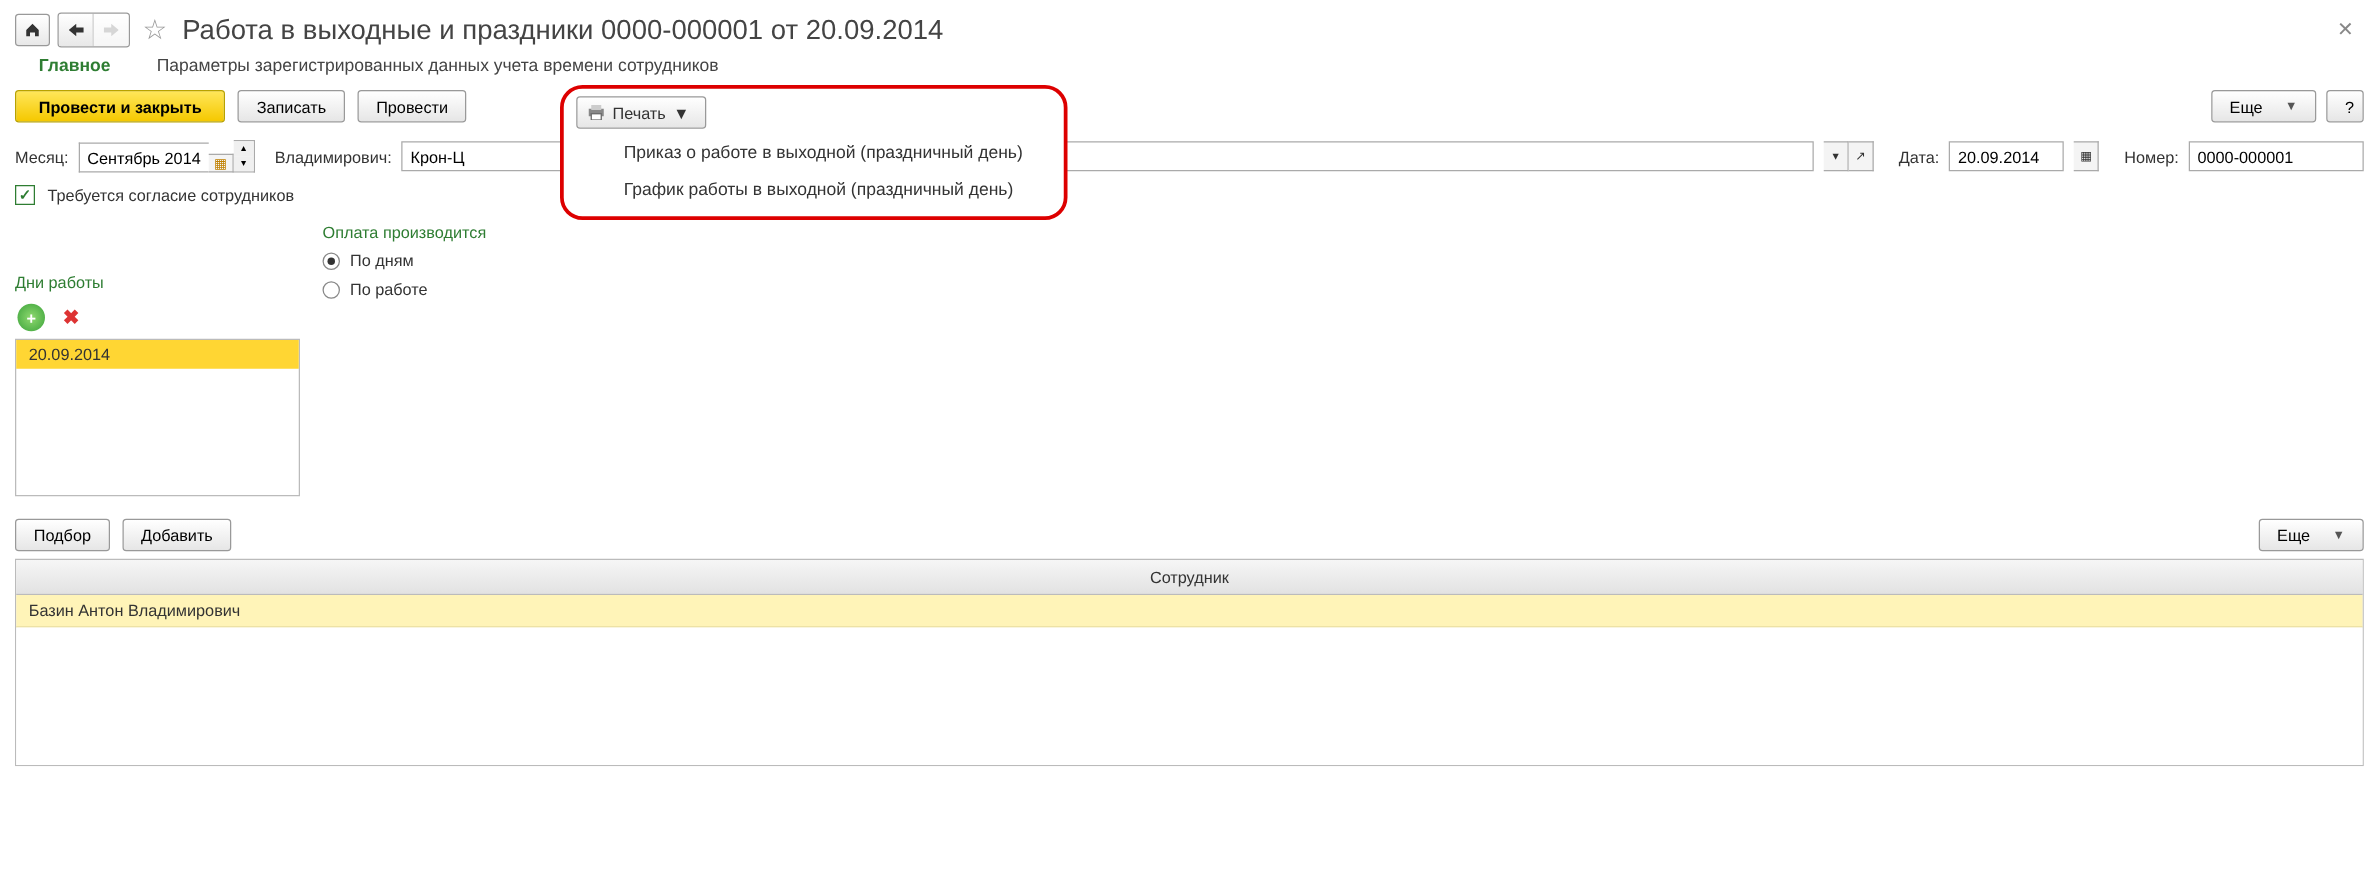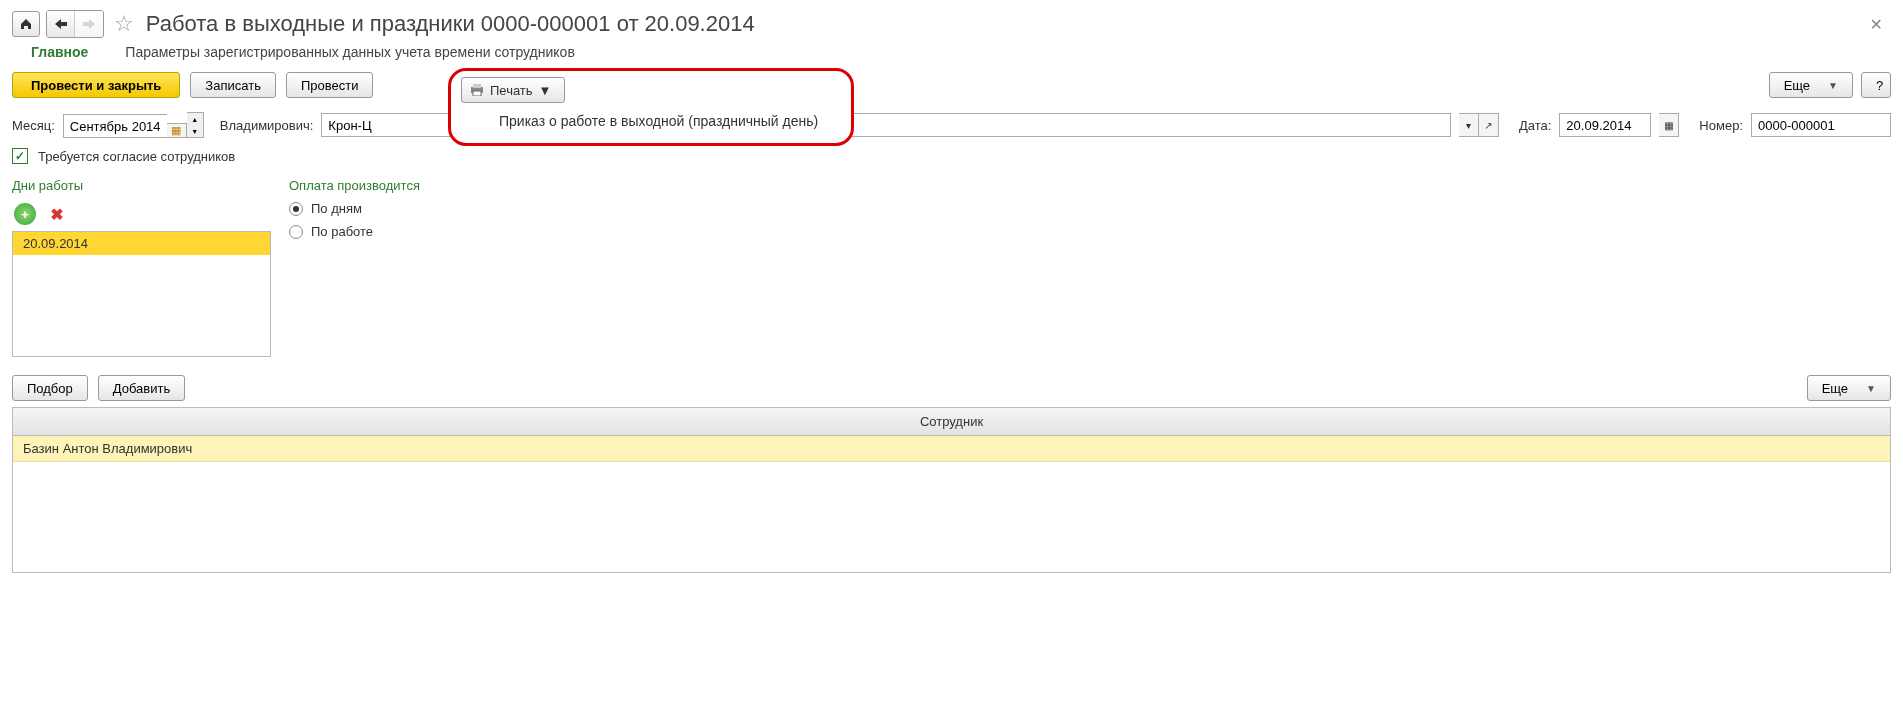--- a/index.html
+++ b/index.html
@@ -43,21 +43,21 @@
 .combo-btns { display: flex; }
 .combo-btns .sq { width: 20px; height: 24px; border: 1px solid #aaa; border-left: none; background: #f4f4f4; display: flex; align-items: center; justify-content: center; font-size: 10px; cursor: pointer; }
 .date-input { width: 92px; }
 .num-input { width: 140px; }
 
 .checkbox-row { padding: 6px 12px 10px; display: flex; align-items: center; gap: 10px; }
 .chk { width: 16px; height: 16px; border: 1px solid #2e7d32; display: inline-flex; align-items: center; justify-content: center; color: #2e7d32; font-size: 12px; font-weight: bold; }
 
 .section-row { display: flex; gap: 18px; padding: 4px 12px; }
 .section-title { color: #2e7d32; font-size: 13px; margin-bottom: 4px; }
-.days-col { width: 259px; }
+.days-col { width: 228px; margin-top: 40px; }
 .days-tools { display: flex; gap: 10px; padding: 6px 2px; }
 .tool { width: 22px; height: 22px; border-radius: 11px; display: flex; align-items: center; justify-content: center; font-weight: bold; cursor: pointer; }
 .tool.add { background: radial-gradient(#8fd96f,#3aa23a); color: #fff; }
 .tool.del { color: #d33; font-size: 16px; }
 .days-list { border: 1px solid #bbb; height: 126px; background: #fff; }
 .day-row { background: #ffd633; padding: 4px 10px; font-size: 13px; }
 
 .reason-col { flex: 1; }
 .reason-box { border: 1px solid #bbb; height: 158px; background: #fff; }
 
@@ -116,20 +116,21 @@
         <svg width="14" height="12">
             <rect x="1" y="3" width="12" height="6" fill="#888"></rect>
             <rect x="3" y="0" width="8" height="4" fill="#ccc"></rect>
             <rect x="3" y="7" width="8" height="5" fill="#fff" stroke="#666"></rect>
           </svg>
         <span>Печать</span>
         <span class="caret">▼</span>
       </div>
     </div>
     <div class="print-menu-item">Приказ о работе в выходной (праздничный день)</div>
+    <div class="print-menu-item">График работы в выходной (праздничный день)</div>
   </div>
 
   <div class="right-group">
     <button class="btn">
       <span>Еще</span>
       <span class="caret">▼</span>
     </button>
     <button class="btn icon-btn">?</button>
   </div>
 </div>

